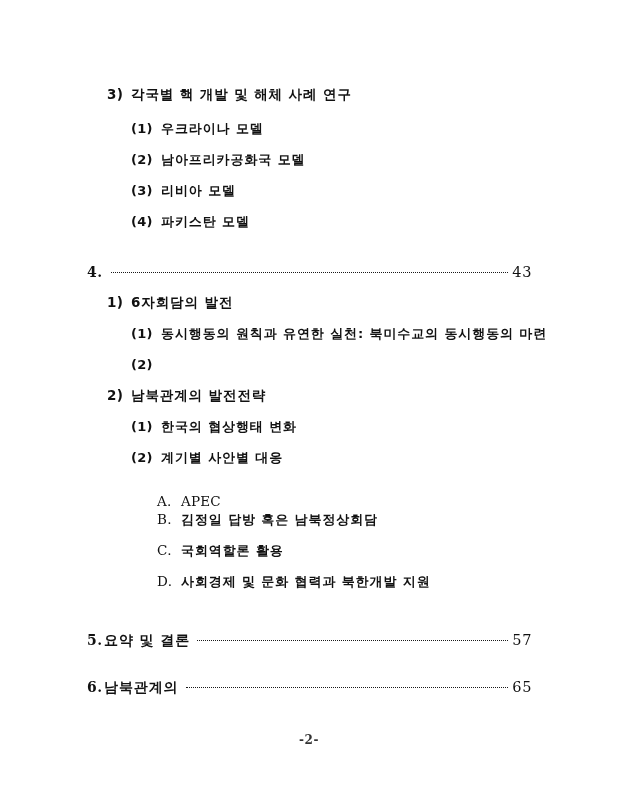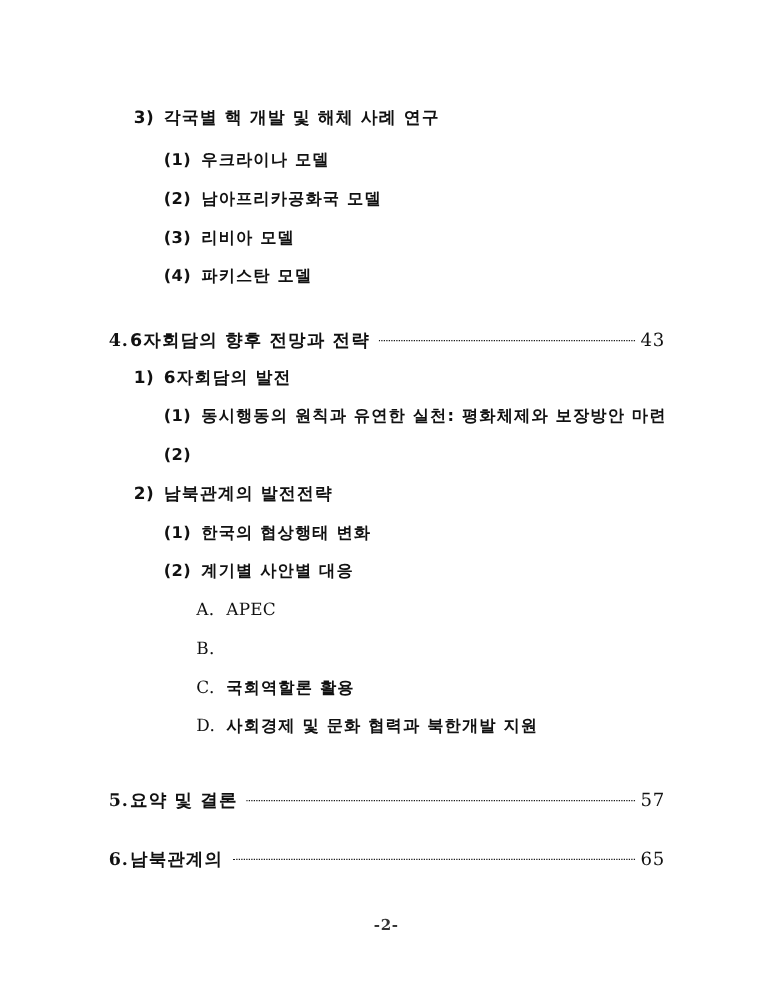--- a/index.html
+++ b/index.html
@@ -86,20 +86,21 @@
     width: 24px;
     font-family: "DejaVu Serif", "Liberation Serif", serif;
     font-weight: normal;
     font-size: 13.5px;
   }
   .lvl-alpha .label.latin {
     font-family: "DejaVu Serif", "Liberation Serif", serif;
     font-weight: normal;
     font-size: 13.5px;
     letter-spacing: 0.2px;
+    margin-top: 13px;
   }
 
   
   .lvl-chapter {
     font-size: 14px;
     font-weight: bold;
     letter-spacing: 0.6px;
   }
   .lvl-chapter .marker {
     width: 17px;
@@ -149,33 +150,32 @@
     <span class="label sp">리비아 모델</span>
   </div>
 
   <div class="toc-line lvl-paren" style="left:131px; top:215px;">
     <span class="marker">(4)</span>
     <span class="label sp">파키스탄 모델</span>
   </div>
 
   <div class="toc-line lvl-chapter" style="left:87px; right:86px; top:263px;">
     <span class="marker">4.</span>
-    <span class="label sp">6자회담의 향후 전망과 전략</span>
     <span class="leader"></span>
     <span class="pageno">43</span>
   </div>
 
   <div class="toc-line lvl-num" style="left:107px; top:296px;">
     <span class="marker">1)</span>
     <span class="label sp">6자회담의 발전</span>
   </div>
 
   <div class="toc-line lvl-paren" style="left:131px; top:327px;">
     <span class="marker">(1)</span>
-    <span class="label sp">동시행동의 원칙과 유연한 실천: 평화체제와 보장방안 마련</span>
+    <span class="label sp">동시행동의 원칙과 유연한 실천: 북미수교의 동시행동의 마련</span>
   </div>
 
   <div class="toc-line lvl-paren" style="left:131px; top:358px;">
     <span class="marker">(2)</span>
   </div>
 
   <div class="toc-line lvl-num" style="left:107px; top:389px;">
     <span class="marker">2)</span>
     <span class="label sp">남북관계의 발전전략</span>
   </div>
@@ -190,20 +190,21 @@
     <span class="label sp">계기별 사안별 대응</span>
   </div>
 
   <div class="toc-line lvl-alpha" style="left:157px; top:482px;">
     <span class="marker">A.</span>
     <span class="label latin">APEC</span>
   </div>
 
   <div class="toc-line lvl-alpha" style="left:157px; top:513px;">
     <span class="marker">B.</span>
+    <span class="label sp">김정일 답방 혹은 남북정상회담</span>
   </div>
 
   <div class="toc-line lvl-alpha" style="left:157px; top:544px;">
     <span class="marker">C.</span>
     <span class="label sp">국회역할론 활용</span>
   </div>
 
   <div class="toc-line lvl-alpha" style="left:157px; top:575px;">
     <span class="marker">D.</span>
     <span class="label sp">사회경제 및 문화 협력과 북한개발 지원</span>

